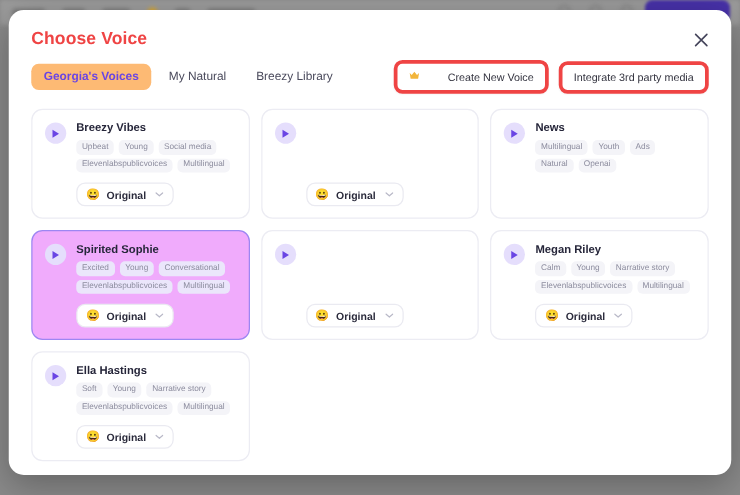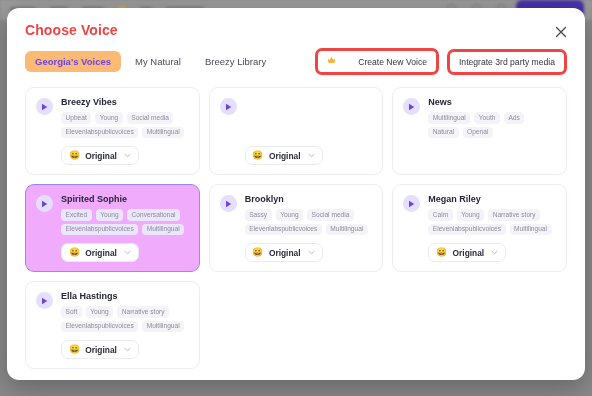--- a/index.html
+++ b/index.html
@@ -380,30 +380,20 @@
           </span>
         </div>
       </div>
       <div class="card">
         <div class="card-top">
           <div class="play">
             <svg width="7" height="8" viewBox="0 0 7 8">
               <path d="M1 0.8 L6.2 4 L1 7.2 Z" fill="#6a45e4"></path>
             </svg>
           </div>
-          <div class="card-body">
-            <div class="voice-name">Brooklyn</div>
-            <div class="tags">
-              <span class="tag">Sassy</span>
-              <span class="tag">Young</span>
-              <span class="tag">Social media</span>
-              <span class="tag">Elevenlabspublicvoices</span>
-              <span class="tag">Multilingual</span>
-            </div>
-          </div>
         </div>
         <div class="emotion">
           <span class="emo-face">😀</span>
           <span class="emo-label">Original</span>
           <span>
             <svg class="chev" width="7" height="5" viewBox="0 0 8 5" fill="none" stroke="currentColor" stroke-width="1.1" stroke-linecap="round" stroke-linejoin="round">
               <path d="M1 1.2 L4 3.8 L7 1.2"></path>
             </svg>
           </span>
         </div>

